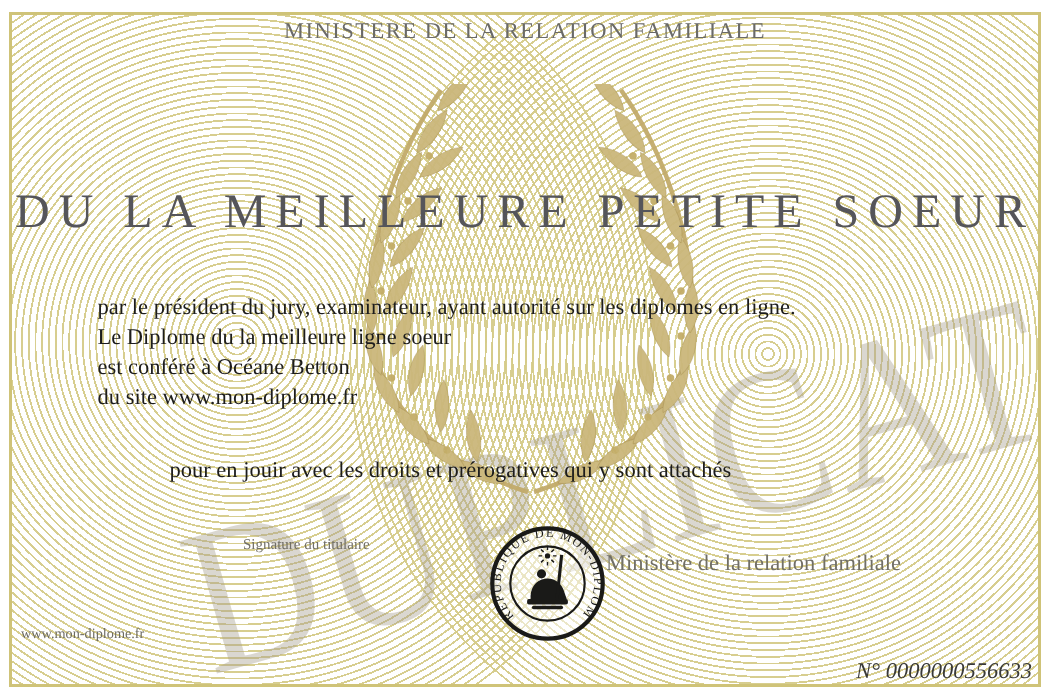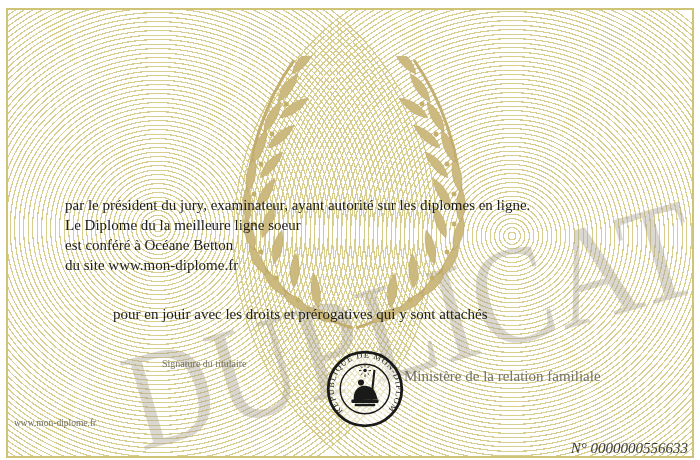--- a/index.html
+++ b/index.html
@@ -114,21 +114,23 @@
       <circle cx="45" cy="42" r="3.8"></circle>
       <path d="M36 64 C35 54 40 47 48 46 C56 45 62 50 64 57 L66 63 Z"></path>
       <rect x="33" y="63" width="34" height="4.5" rx="1.5"></rect>
       <rect x="37" y="68.5" width="26" height="3" rx="1.5"></rect>
       <rect x="58.5" y="26" width="2.6" height="38" transform="rotate(6 60 45)"></rect>
     </g>
   </svg>
 
   <div class="frame"></div>
 
+  <div class="txt ministry-header">MINISTERE DE LA RELATION FAMILIALE</div>
 
+  <div class="txt title-2">DU LA MEILLEURE PETITE SOEUR</div>
 
   <div class="txt body-block">
     <div>par le président du jury, examinateur, ayant autorité sur les diplomes en ligne.</div>
     <div>Le Diplome du la meilleure ligne soeur</div>
     <div>est conféré à Océane Betton</div>
     <div>du site www.mon-diplome.fr</div>
   </div>
 
   <div class="txt grant-line">pour en jouir avec les droits et prérogatives qui y sont attachés</div>
 

